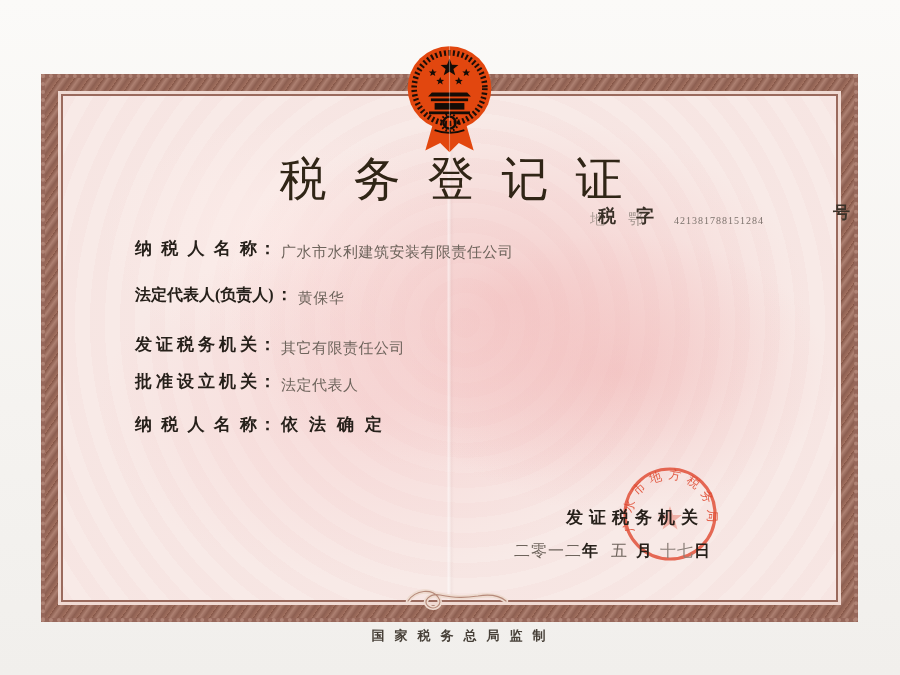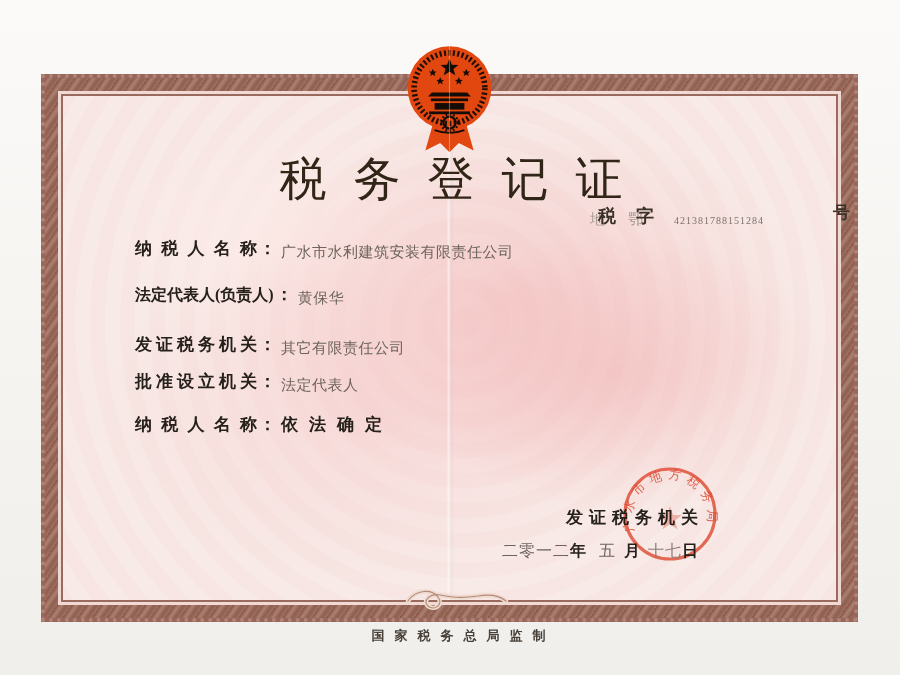--- a/index.html
+++ b/index.html
@@ -64,21 +64,21 @@
     font-weight:bold;font-size:17px;color:#26201a;
     text-align:justify;text-align-last:justify;
   }
   .flabel.long{width:auto;min-width:122px;font-size:16px;text-align-last:auto;}
   .fcolon{font-weight:bold;font-size:17px;color:#26201a;margin:0 5px 0 2px;}
   .fvalue{font-size:15px;color:#6e645c;position:relative;top:3px;letter-spacing:.5px;}
   .fvalue.strong{color:#26201a;font-weight:bold;font-size:17px;letter-spacing:11px;top:0;}
 
   
   .issuer{position:absolute;left:566px;top:506px;font-size:17px;font-weight:bold;color:#26201a;letter-spacing:6px;z-index:7;}
-  .dateline{position:absolute;left:502px;top:541px;font-size:16px;color:#26201a;z-index:7;white-space:nowrap;}
+  .dateline{position:absolute;left:514px;top:541px;font-size:16px;color:#26201a;z-index:7;white-space:nowrap;}
   .dateline .d-val{color:#6e645c;letter-spacing:1px;}
   .dateline .d-val.light{color:#8a7f78;}
   .dateline .d-unit{font-weight:bold;color:#26201a;}
   .sp1{margin-right:13px;}.sp2{margin-right:8px;}
 
   
   .stamp{position:absolute;left:620px;top:464px;width:100px;height:100px;z-index:6;opacity:.92;}
 
   
   .ornament{position:absolute;left:404px;top:583px;width:106px;height:32px;z-index:4;}

